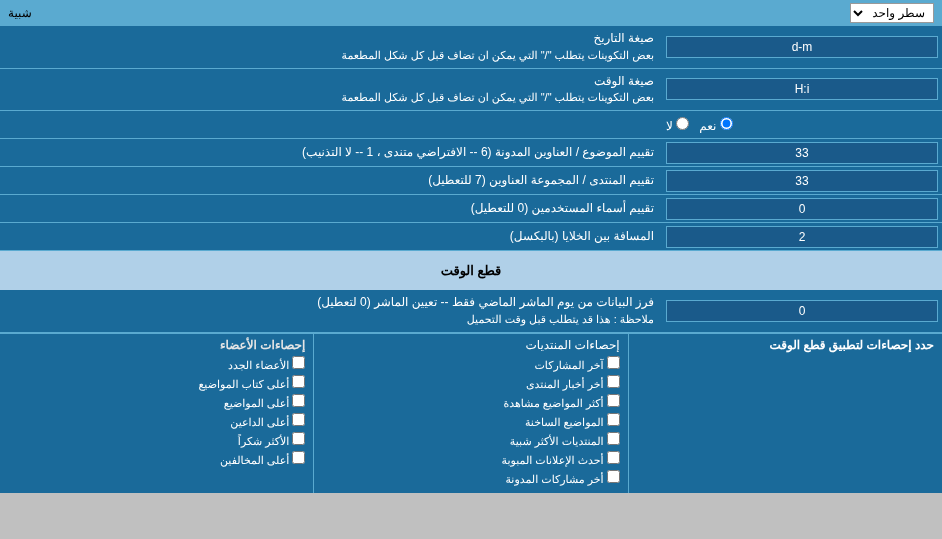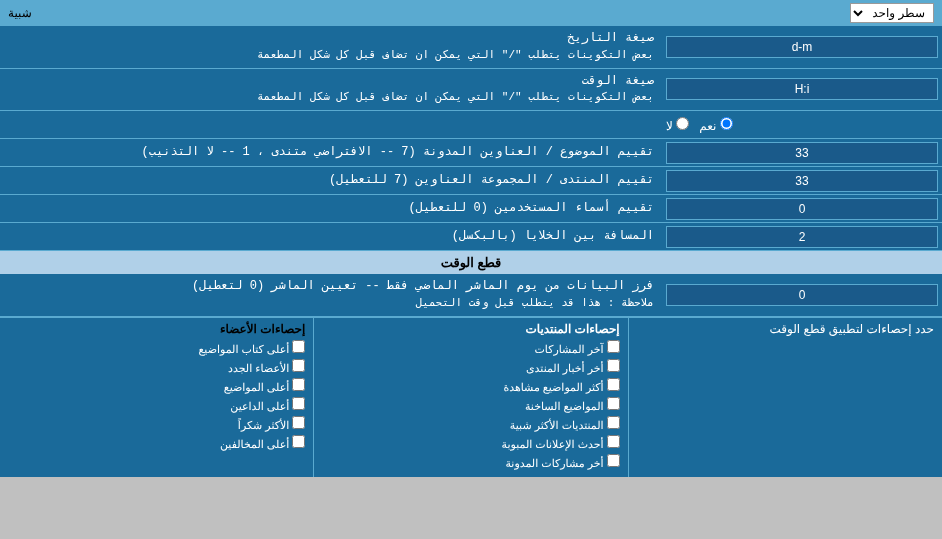--- a/index.html
+++ b/index.html
@@ -22,21 +22,20 @@
       min-height: 28px;
     }
 
     .row-label {
       flex: 1;
       color: #fff;
       padding: 4px 8px;
       text-align: right;
       font-size: 12px;
       line-height: 1.4;
-      font-family: Liberation Mono, monospace;
     }
 
     .row-input {
       width: 280px;
       min-width: 280px;
       padding: 2px 4px;
       display: flex;
       align-items: center;
       justify-content: flex-end;
     }
@@ -153,21 +152,21 @@
         </label>
       </div>
     </div>
   </div>
 
   <div class="row">
     <div class="row-input">
       <input class="input-field" type="text" value="33" style="">
     </div>
     <div class="row-label">
-      تقييم الموضوع / العناوين المدونة (7 -- الافتراضي متندى ، 1 -- لا التذنيب)
+      تقييم الموضوع / العناوين المدونة (6 -- الافتراضي متندى ، 1 -- لا التذنيب)
     </div>
   </div>
 
   <div class="row">
     <div class="row-input">
       <input class="input-field" type="text" value="33" style="">
     </div>
     <div class="row-label">
       تقييم المنتدى / المجموعة العناوين (7 للتعطيل)
     </div>
@@ -184,42 +183,42 @@
 
   <div class="row">
     <div class="row-input">
       <input class="input-field" type="text" value="2" style="">
     </div>
     <div class="row-label">
       المسافة بين الخلايا (بالبكسل)
     </div>
   </div>
 
-  <div style="background:#b0d0e8; text-align:center; padding:4px 8px; font-weight:bold; color:#000; font-size:13px;">
+  <div style="background:#b0d0e8; text-align:center; padding:12px 8px; font-weight:bold; color:#000; font-size:13px;">
     <span>قطع الوقت</span>
   </div>
 
   <div class="row">
     <div class="row-input">
       <input class="input-field" type="text" value="0" style="">
     </div>
     <div class="row-label">
       فرز البيانات من يوم الماشر الماضي فقط -- تعيين الماشر (0 لتعطيل)<br>
       <span style="font-size:11px;">ملاحظة : هذا قد يتطلب قبل وقت التحميل</span>
     </div>
   </div>
 
   <div style="display:flex; width:100%; border-top: 1px solid #5aaad0;">
 
     <div style="flex:1; padding:4px 8px; border-left:1px solid #5aaad0;">
-      <div style="color:#fff; font-size:12px; font-weight:normal; text-align:right; margin-bottom:16px;">حدد إحصاءات لتطبيق قطع الوقت</div>
+      <div style="color:#fff; font-size:12px; font-weight:bold; text-align:right; margin-bottom:16px;">حدد إحصاءات لتطبيق قطع الوقت</div>
     </div>
 
     <div style="flex:1; padding:4px 8px; border-left:1px solid #5aaad0;">
-      <div style="color:#fff; font-weight:bold; font-size:12px; margin-bottom:4px; text-align:right;">إحصاءات المنتديات</div>
+      <div style="color:#fff; font-weight:normal; font-size:12px; margin-bottom:4px; text-align:right;">إحصاءات المنتديات</div>
       <div class="checkbox-item">
         <label>
           <input type="checkbox" style=""> آخر المشاركات
         </label>
       </div>
       <div class="checkbox-item">
         <label>
           <input type="checkbox" style=""> أخر أخبار المنتدى
         </label>
       </div>
@@ -244,33 +243,33 @@
         </label>
       </div>
       <div class="checkbox-item">
         <label>
           <input type="checkbox" style=""> أخر مشاركات المدونة
         </label>
       </div>
     </div>
 
     <div style="flex:1; padding:4px 8px;">
-      <div style="color:#000000; font-weight:bold; font-size:12px; margin-bottom:4px; text-align:right;">إحصاءات الأعضاء</div>
+      <div style="color:#e5e5e5; font-weight:bold; font-size:12px; margin-bottom:4px; text-align:right;">إحصاءات الأعضاء</div>
+      <div class="checkbox-item">
+        <label>
+          <input type="checkbox" style=""> الأعضاء الجدد
+        </label>
+      </div>
       <div class="checkbox-item">
         <label>
           <input type="checkbox" style=""> أعلى كتاب المواضيع
         </label>
       </div>
       <div class="checkbox-item">
         <label>
-          <input type="checkbox" style=""> الأعضاء الجدد
-        </label>
-      </div>
-      <div class="checkbox-item">
-        <label>
           <input type="checkbox" style=""> أعلى المواضيع</label>
       </div>
       <div class="checkbox-item">
         <label>
           <input type="checkbox" style=""> أعلى الداعين
         </label>
       </div>
       <div class="checkbox-item">
         <label>
           <input type="checkbox" style=""> الأكثر شكراً

